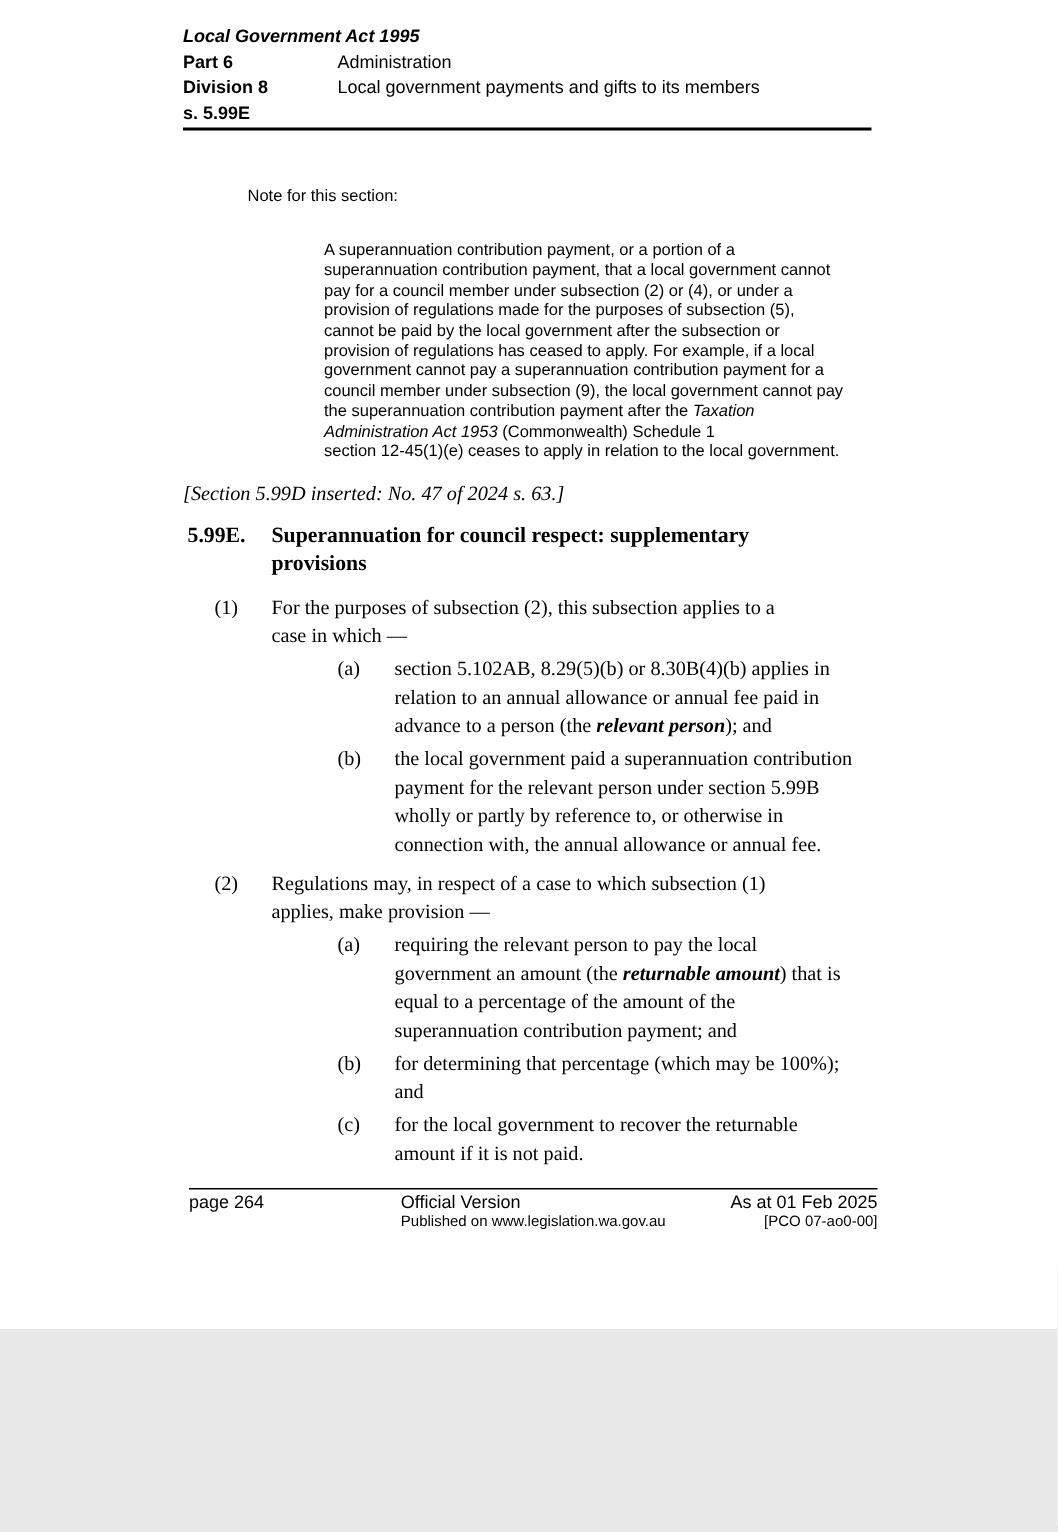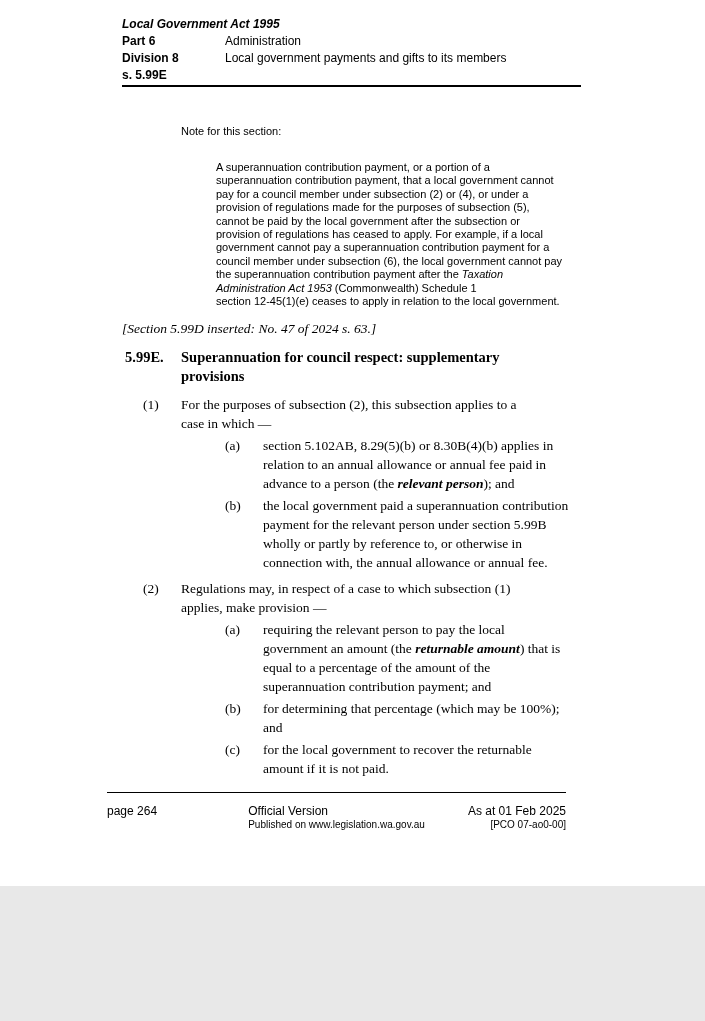--- a/index.html
+++ b/index.html
@@ -17,21 +17,21 @@
   .hdr { font-family:"Liberation Sans", sans-serif; font-size:12px; }
   .hdr-title { font-weight:bold; font-style:italic; line-height:17px; }
   .hdr-row   { display:flex; line-height:17px; }
   .hdr-label { font-weight:bold; width:103px; flex:0 0 103px; }
   .hdr-value { }
   .hdr-ref   { font-weight:bold; line-height:17px; }
   .hdr-rule  { border-bottom:2px solid #000; margin-top:1px; }
 
   
   .note-label {
-    margin-top:38px; margin-left:59px;
+    margin-top:38px; margin-left:43px;
     font-family:"Liberation Sans", sans-serif;
     font-size:11px; line-height:13px;
   }
   .note-body {
     margin-top:23px; margin-left:94px;
     font-family:"Liberation Sans", sans-serif;
     font-size:11px; line-height:13.4px;
     white-space:nowrap;
   }
 
@@ -50,24 +50,24 @@
   .block .num { flex:0 0 38px; width:38px; }
   .block.sub  { margin-top:7px; padding-left:21px; }
   .block.para { margin-top:3px; padding-left:103px; }
   .block.first { margin-top:9px; }
 
   .st-i  { font-style:italic; }
   .st-bi { font-style:italic; font-weight:bold; }
 
   
   .footer {
-    position:absolute; left:107px; top:792px; width:459px;
+    position:absolute; left:126px; top:792px; width:459px;
     border-top:1.5px solid #000;
     font-family:"Liberation Sans", sans-serif;
-    padding-top:11px;
+    padding-top:1px;
   }
   .footer-cols { display:flex; }
   .f-left  { flex:1 1 0; text-align:left;  font-size:12px; line-height:14px; }
   .f-mid   { flex:0 0 auto; text-align:left; }
   .f-right { flex:1 1 0; text-align:right; }
   .f-main  { font-size:12px; line-height:14px; }
   .f-sub   { font-size:10px; line-height:13px; }
 </style>
 </head>
 <body>
@@ -93,21 +93,21 @@
 
     <div class="note-label">Note for this section:</div>
     <div class="note-body">
         <div class="line">A superannuation contribution payment, or a portion of a</div>
         <div class="line">superannuation contribution payment, that a local government cannot</div>
         <div class="line">pay for a council member under subsection (2) or (4), or under a</div>
         <div class="line">provision of regulations made for the purposes of subsection (5),</div>
         <div class="line">cannot be paid by the local government after the subsection or</div>
         <div class="line">provision of regulations has ceased to apply. For example, if a local</div>
         <div class="line">government cannot pay a superannuation contribution payment for a</div>
-        <div class="line">council member under subsection (6), the local government cannot pay</div>
+        <div class="line">council member under subsection (9), the local government cannot pay</div>
         <div class="line"><span>the superannuation contribution payment after the </span><span class="st-i">Taxation</span></div>
         <div class="line"><span class="st-i">Administration Act 1953</span><span> (Commonwealth) Schedule 1</span></div>
         <div class="line">section 12-45(1)(e) ceases to apply in relation to the local government.</div>
       </div>
 
     <div class="history">[Section 5.99D inserted: No. 47 of 2024 s. 63.]</div>
 
     <div class="section-head">
       <div class="num">5.99E.</div>
       <div>

